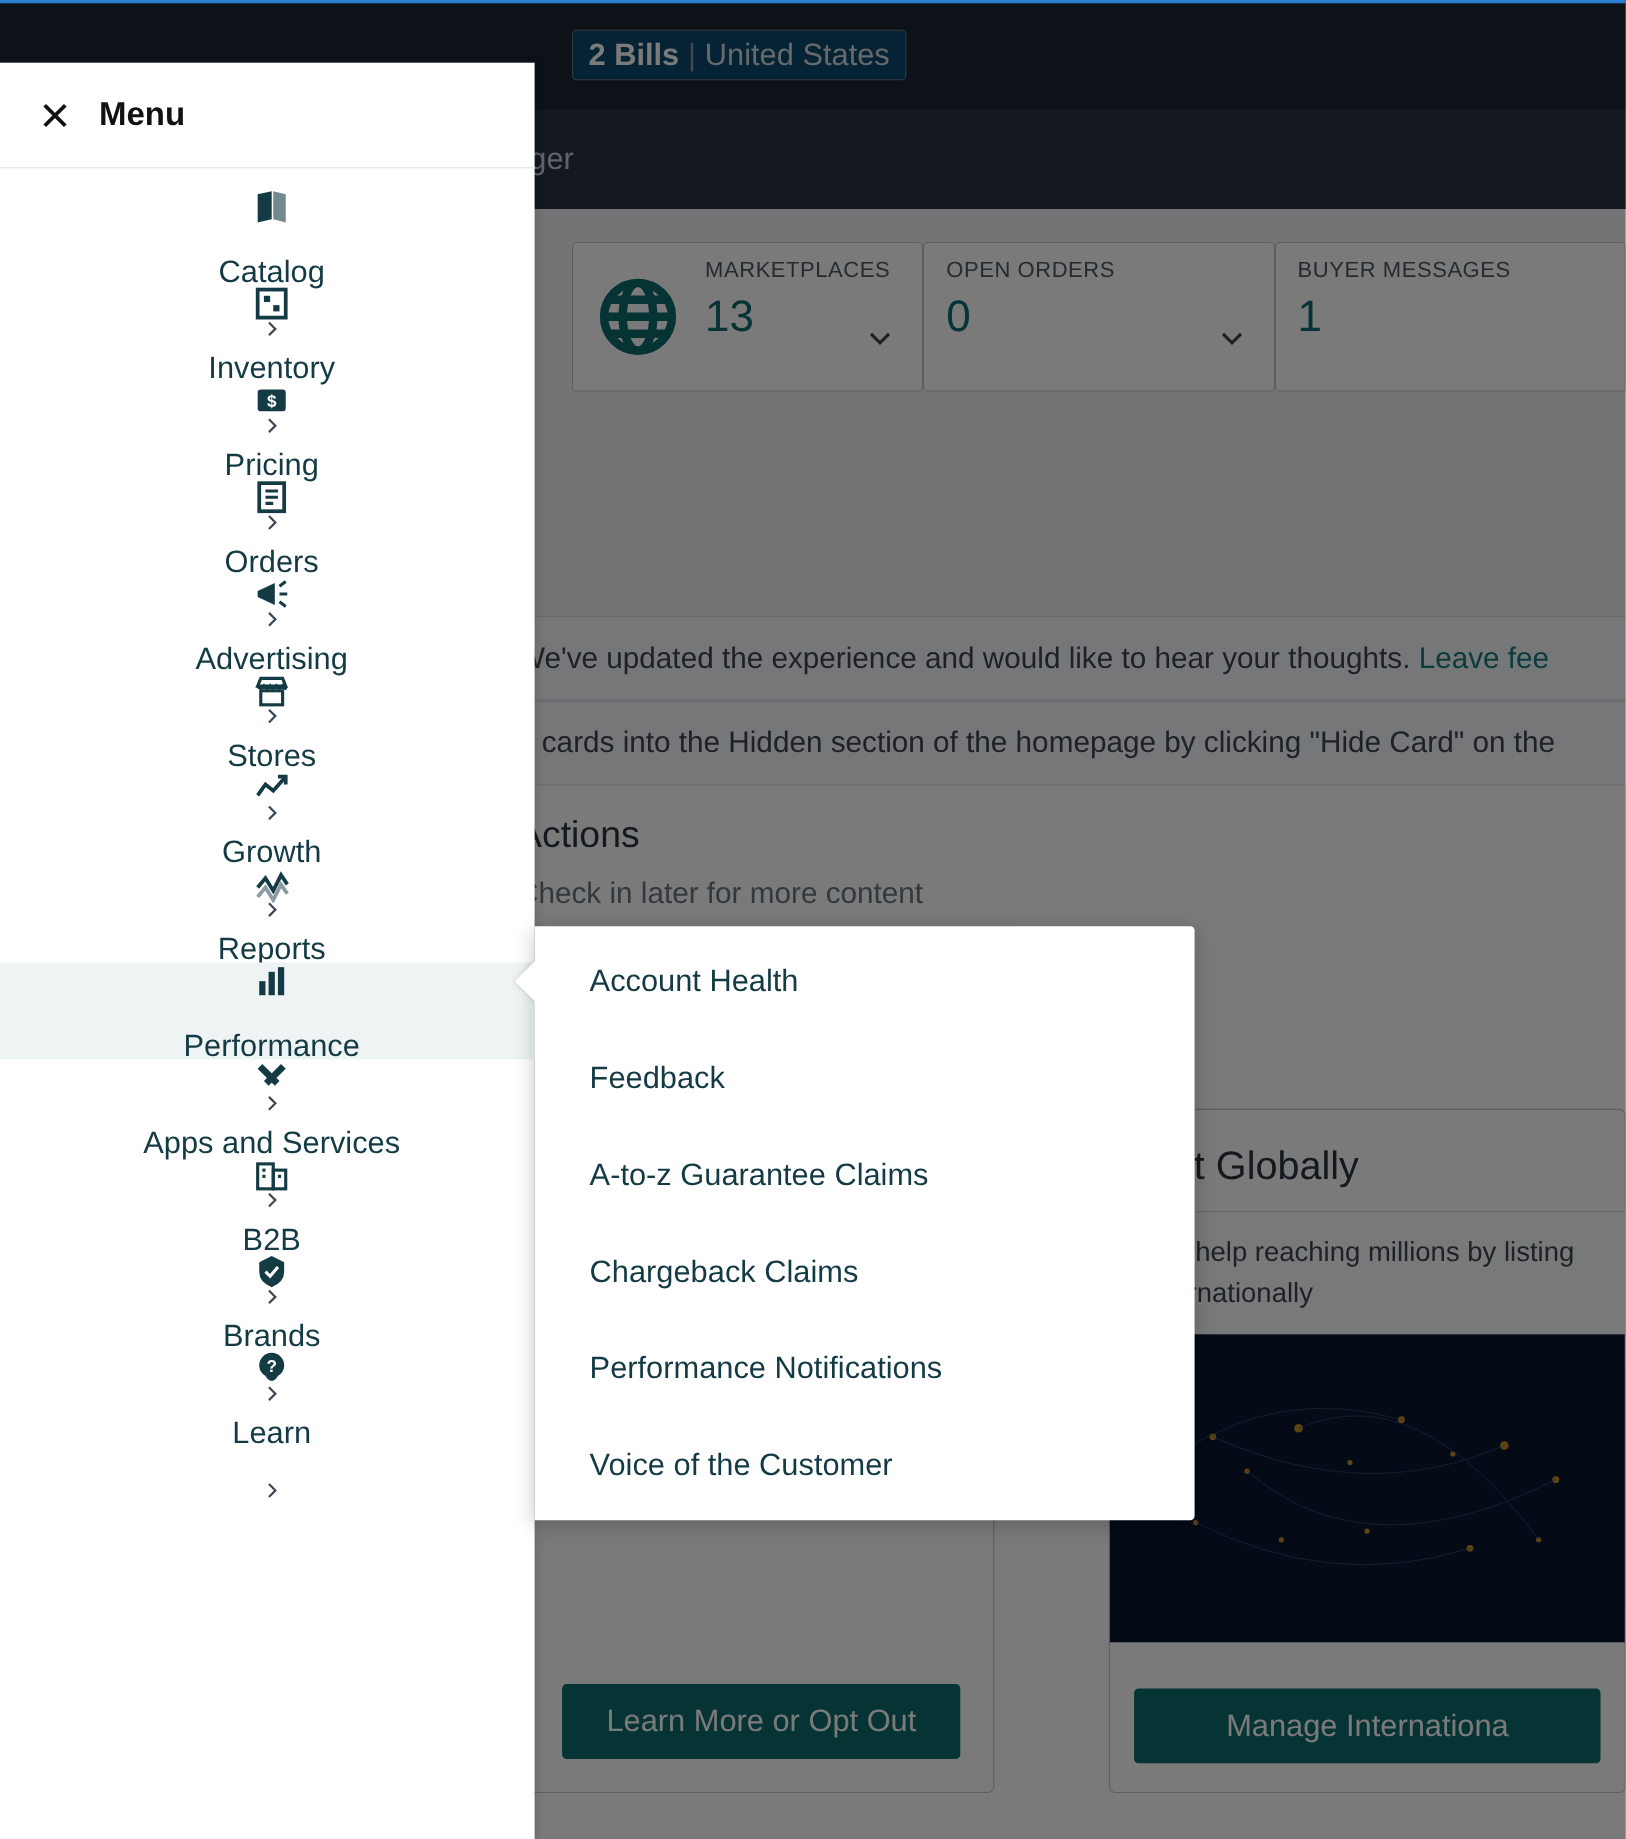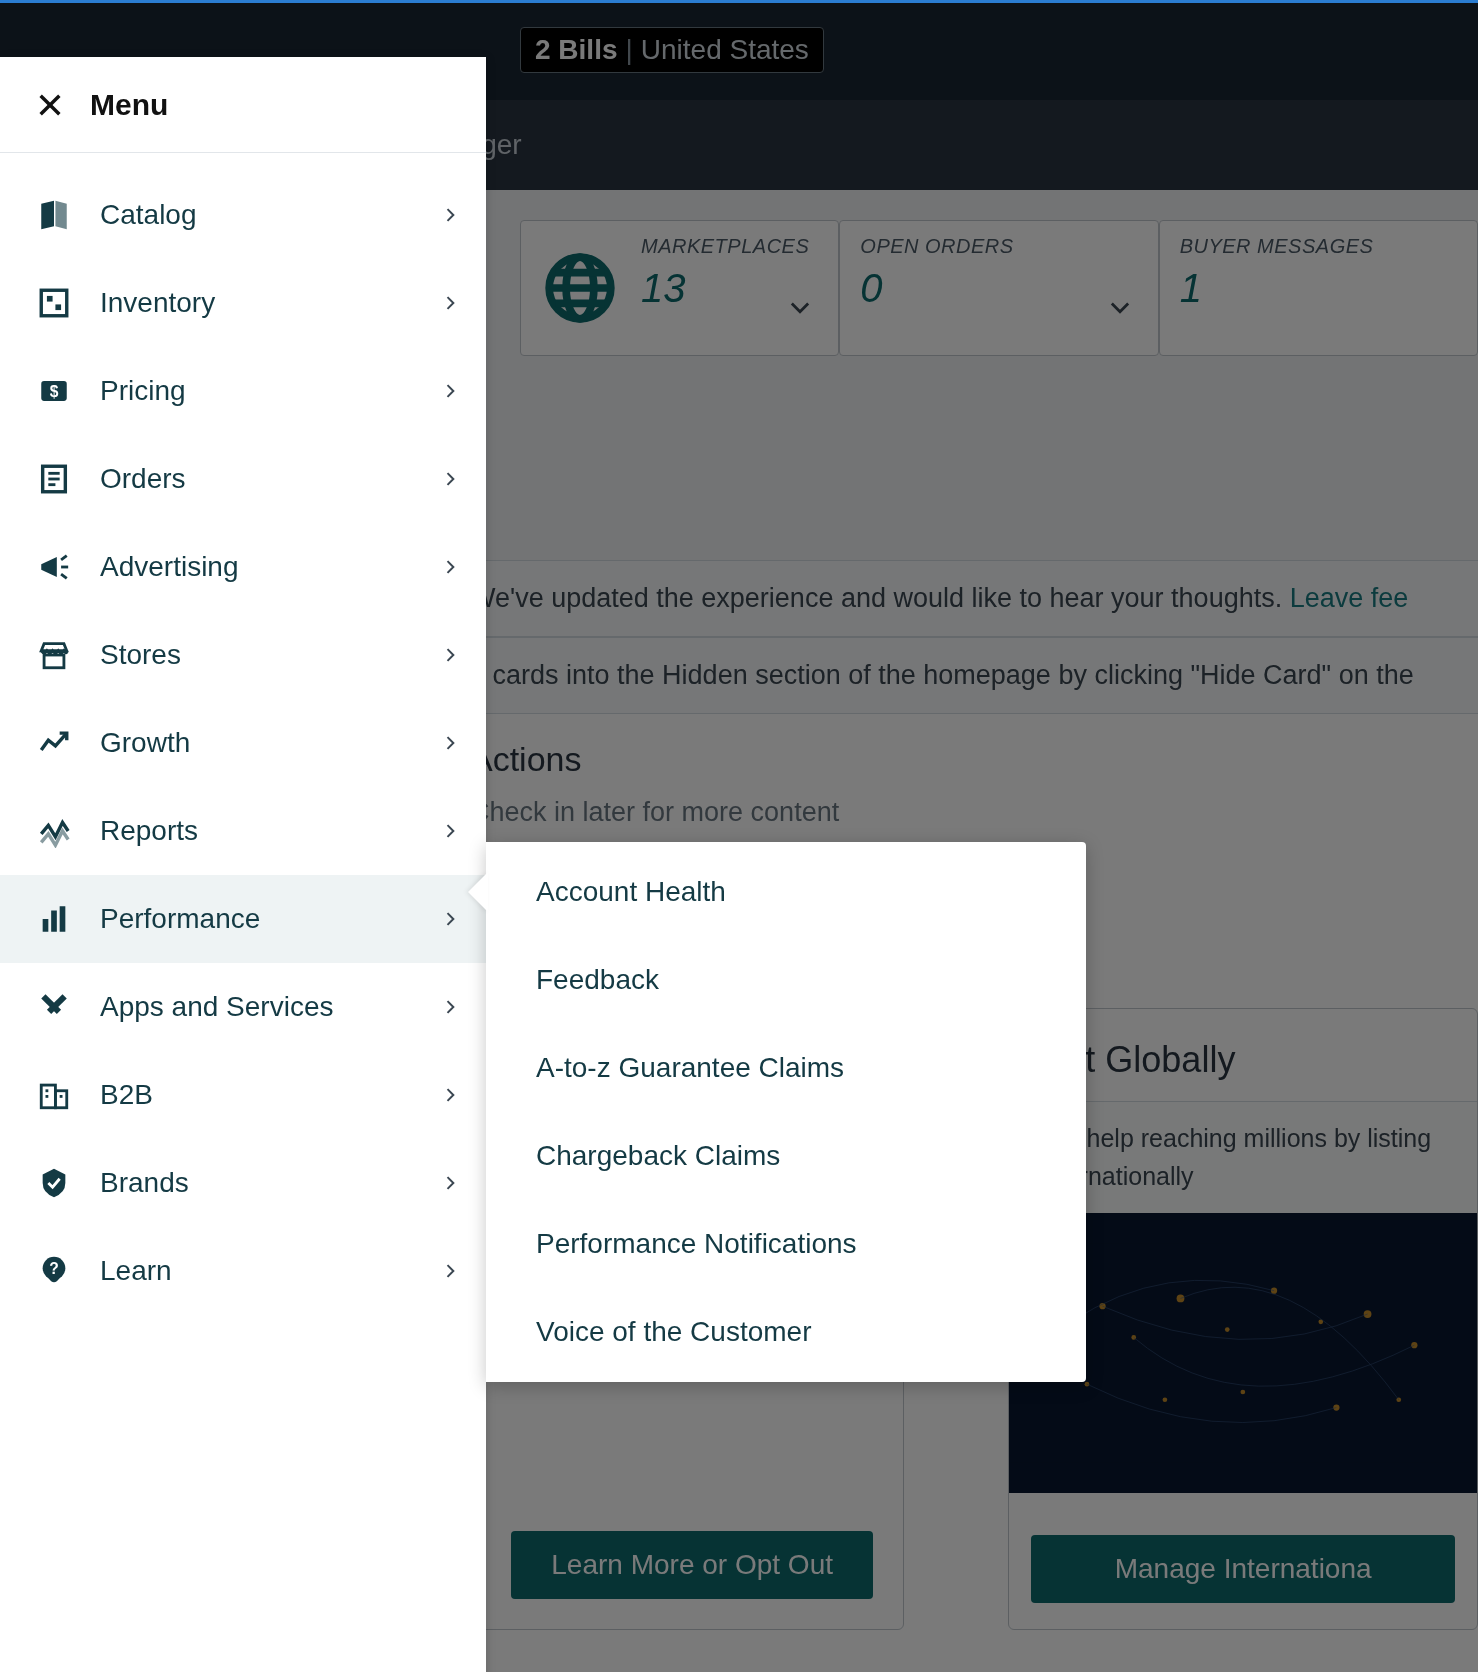--- a/index.html
+++ b/index.html
@@ -4,27 +4,27 @@
 <style>
 * { box-sizing: border-box; margin: 0; padding: 0; }
 body { font-family: "Amazon Ember", Arial, sans-serif; width: 1478px; height: 1672px; overflow: hidden; position: relative; background: #fff; }
 .top-blue-line { position: absolute; top: 0; left: 0; right: 0; height: 3px; background: #2b7dd1; z-index: 300; }
 
 
 .page-bg { position: absolute; inset: 0; filter: brightness(1); }
 .overlay-dim { position: absolute; inset: 0; background: rgba(0,0,0,0.52); z-index: 50; }
 
 .header-bar { height: 100px; background: #1b2732; display: flex; align-items: center; padding-left: 520px; }
-.bills-badge { background: #000000; border: 1px solid #6a7782; border-radius: 4px; padding: 6px 14px; color: #d4dbe1; font-size: 28px; display: flex; align-items: flex-end; gap: 6px; }
+.bills-badge { background: #0c4a6e; border: 1px solid #6a7782; border-radius: 4px; padding: 6px 14px; color: #d4dbe1; font-size: 28px; display: flex; align-items: flex-end; gap: 6px; }
 .bills-badge b { color: #fff; font-weight: 700; }
 .bills-badge .sep { color: #8a96a2; margin: 0 2px; }
 
 .sub-header { height: 90px; background: #2a3642; color: #c8d0d8; font-size: 28px; display: flex; align-items: center; padding-left: 450px; }
 
-.stat-row { display: flex; padding: 30px 0 0 520px; height: 200px; background: #f1f3f5; font-style: italic; }
+.stat-row { display: flex; padding: 30px 0 0 520px; height: 200px; background: #f1f3f5; }
 .stat-card { border: 1px solid #c0c7cd; border-radius: 4px; width: 340px; height: 136px; background: #fff; padding: 14px 20px; position: relative; }
 .stat-card .label { font-size: 20px; color: #4b5a67; letter-spacing: 0.5px; }
 .stat-card .value { font-size: 40px; color: #0d6b6e; margin-top: 8px; }
 .stat-card .chev { position: absolute; right: 24px; bottom: 34px; }
 .stat-card .globe { position: absolute; left: 22px; top: 30px; }
 .stat-card.with-icon .text-wrap { margin-left: 100px; }
 
 .notice-strip { background: #f7f9fa; border-top: 1px solid #d4dbe1; border-bottom: 1px solid #d4dbe1; padding: 22px 0 22px 470px; font-size: 27px; color: #3b4752; white-space: nowrap; overflow: hidden; }
 .notice-strip a { color: #1a7c82; text-decoration: none; }
 
@@ -45,21 +45,21 @@
 
 .card.right { width: 620px; margin-left: 40px; }
 .card.right .card-image { margin-left: 0; width: 100%; height: 280px; }
 .card.right .card-button-row { padding: 26px 22px; }
 
 
 .menu-panel { position: absolute; top: 19px; left: 0; width: 486px; height: 1669px; background: #fff; z-index: 100; box-shadow: 2px 0 8px rgba(0,0,0,0.12); margin-top: 38px; }
 .menu-header { height: 96px; display: flex; align-items: center; padding: 0 34px; gap: 24px; border-bottom: 1px solid #e2e6ea; }
 .menu-title { font-size: 30px; font-weight: 700; color: #111; }
 .menu-list { padding-top: 18px; }
-.menu-item { height: 88px; display: flex; align-items: center; padding: 0 26px 0 34px; gap: 26px; cursor: pointer; position: relative; }
+.menu-item { height: 88px; display: flex; align-items: center; padding: 0 26px 0 34px; gap: 26px; cursor: pointer; position: relative; flex-direction: column; }
 .menu-item.active { background: #eef3f4; }
 .menu-item .icon-slot { width: 40px; display: flex; justify-content: center; }
 .menu-label { font-size: 28px; color: #143a44; flex: 1; }
 .menu-chev { color: #4b5a67; }
 
 
 .flyout { position: absolute; left: 486px; top: 822px; width: 600px; background: #fff; z-index: 200; box-shadow: 0 4px 18px rgba(0,0,0,0.22); border-radius: 0 4px 4px 0; padding: 6px 0; margin-top: 20px; }
 .flyout-pointer { position: absolute; left: -18px; top: 30px; width: 0; height: 0; border-top: 20px solid transparent; border-bottom: 20px solid transparent; border-right: 20px solid #fff; filter: drop-shadow(-2px 0 2px rgba(0,0,0,0.08)); }
 .flyout-item { height: 88px; display: flex; align-items: center; padding: 0 50px; font-size: 28px; color: #143a44; cursor: pointer; }
 

